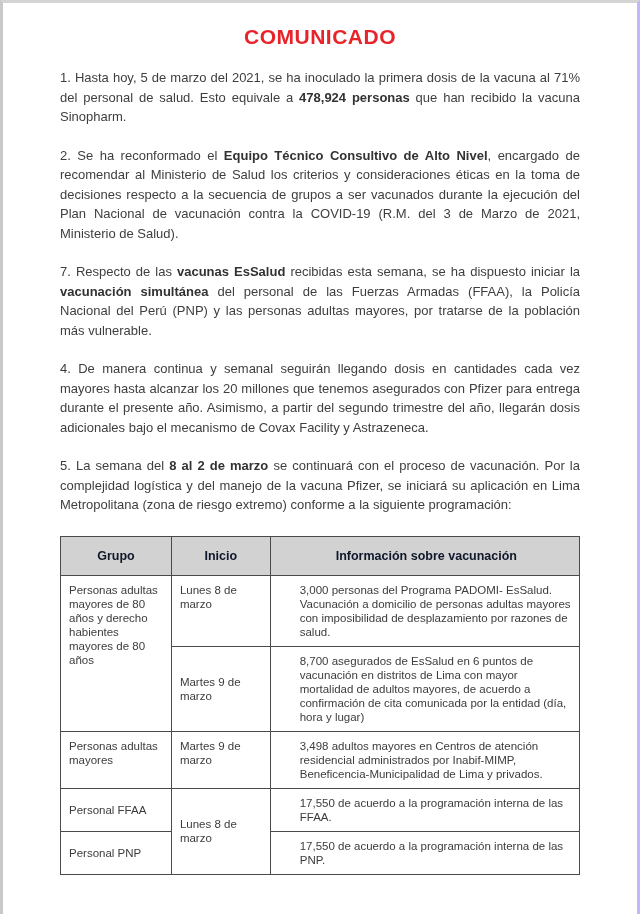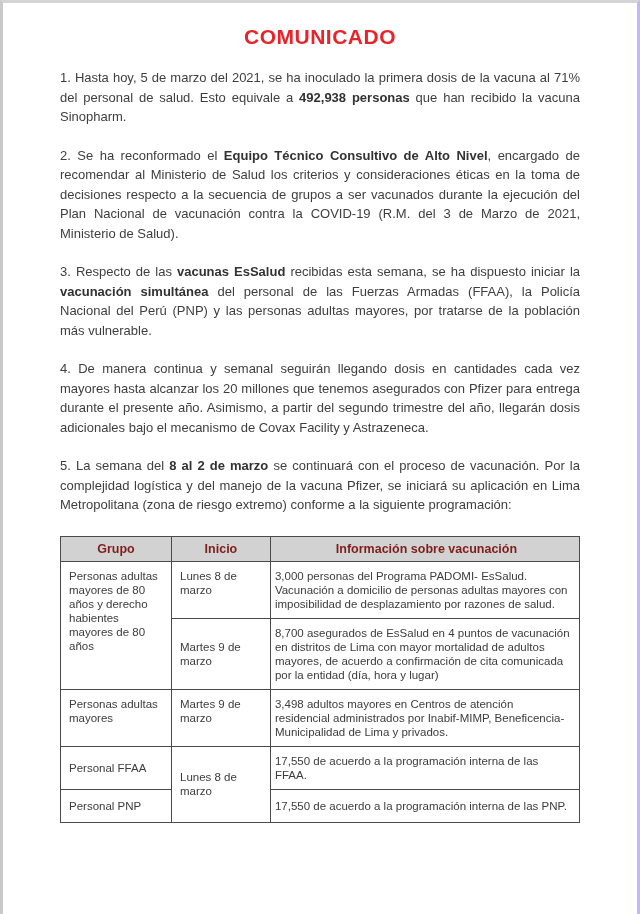--- a/index.html
+++ b/index.html
@@ -49,46 +49,46 @@
   }
   table.schedule th, table.schedule td {
     border: 1.6px solid #4a4a4a;
     vertical-align: top;
     padding: 7px 8px;
   }
   table.schedule th {
     background: #d2d2d2;
     font-size: 12.5px;
     font-weight: 700;
-    color: #7f1d1d;
-    height: 25px;
+    color: #0f172a;
+    height: 39px;
     padding: 4px 8px;
     text-align: center;
     vertical-align: middle;
   }
   table.schedule th.h-info { text-align: center; padding-left: 11px; }
-  table.schedule td.info { padding-left: 4px; white-space: pre-line; }
+  table.schedule td.info { padding-left: 29px; white-space: pre-line; }
   table.schedule td.v-mid { vertical-align: middle; }
   tr.r1 { height: 55px; margin-top: 28px; }
   tr.r2 { height: 58px; }
   tr.r3 { height: 49px; }
   tr.r4 { height: 30px; }
   tr.r5 { height: 33px; }
 </style>
 </head>
 <body>
 
 <div class="page">
 
   <h1 class="doc-title">COMUNICADO</h1>
 
   <div class="content">
-    <p class="para"><span>1. Hasta hoy, 5 de marzo del 2021, se ha inoculado la primera dosis de la vacuna al 71% del personal de salud. Esto equivale a </span><b>492,938 personas</b><span> que han recibido la vacuna Sinopharm.</span></p>
+    <p class="para"><span>1. Hasta hoy, 5 de marzo del 2021, se ha inoculado la primera dosis de la vacuna al 71% del personal de salud. Esto equivale a </span><b>478,924 personas</b><span> que han recibido la vacuna Sinopharm.</span></p>
     <p class="para"><span>2. Se ha reconformado el </span><b>Equipo Técnico Consultivo de Alto Nivel</b><span>, encargado de recomendar al Ministerio de Salud los criterios y consideraciones éticas en la toma de decisiones respecto a la secuencia de grupos a ser vacunados durante la ejecución del Plan Nacional de vacunación contra la COVID-19 (R.M. del 3 de Marzo de 2021, Ministerio de Salud).</span></p>
-    <p class="para"><span>3. Respecto de las </span><b>vacunas EsSalud</b><span> recibidas esta semana, se ha dispuesto iniciar la </span><b>vacunación simultánea</b><span> del personal de las Fuerzas Armadas (FFAA), la Policía Nacional del Perú (PNP) y las personas adultas mayores, por tratarse de la población más vulnerable.</span></p>
+    <p class="para"><span>7. Respecto de las </span><b>vacunas EsSalud</b><span> recibidas esta semana, se ha dispuesto iniciar la </span><b>vacunación simultánea</b><span> del personal de las Fuerzas Armadas (FFAA), la Policía Nacional del Perú (PNP) y las personas adultas mayores, por tratarse de la población más vulnerable.</span></p>
     <p class="para"><span>4. De manera continua y semanal seguirán llegando dosis en cantidades cada vez mayores hasta alcanzar los 20 millones que tenemos asegurados con Pfizer para entrega durante el presente año. Asimismo, a partir del segundo trimestre del año, llegarán dosis adicionales bajo el mecanismo de Covax Facility y Astrazeneca.</span></p>
     <p class="para"><span>5. La semana del </span><b>8 al 2 de marzo</b><span> se continuará con el proceso de vacunación. Por la complejidad logística y del manejo de la vacuna Pfizer, se iniciará su aplicación en Lima Metropolitana (zona de riesgo extremo) conforme a la siguiente programación:</span></p>
 
     <table class="schedule">
       <colgroup>
         <col style="width:112px">
         <col style="width:100px">
         <col style="width:314px">
       </colgroup>
       <thead>
@@ -100,21 +100,21 @@
       </thead>
       <tbody>
         <tr class="r1">
           <td rowspan="2">Personas adultas mayores de 80 años y derecho habientes mayores de 80 años</td>
           <td>Lunes 8 de marzo</td>
           <td class="info">3,000 personas del Programa PADOMI- EsSalud.
 Vacunación a domicilio de personas adultas mayores con imposibilidad de desplazamiento por razones de salud.</td>
         </tr>
         <tr class="r2">
           <td class="v-mid">Martes 9 de marzo</td>
-          <td class="info">8,700 asegurados de EsSalud en 4 puntos de vacunación en distritos de Lima con mayor mortalidad de adultos mayores, de acuerdo a confirmación de cita comunicada por la entidad (día, hora y lugar)</td>
+          <td class="info">8,700 asegurados de EsSalud en 6 puntos de vacunación en distritos de Lima con mayor mortalidad de adultos mayores, de acuerdo a confirmación de cita comunicada por la entidad (día, hora y lugar)</td>
         </tr>
         <tr class="r3">
           <td>Personas adultas mayores</td>
           <td>Martes 9 de marzo</td>
           <td class="info">3,498 adultos mayores en Centros de atención residencial administrados por Inabif-MIMP, Beneficencia-Municipalidad de Lima y privados.</td>
         </tr>
         <tr class="r4">
           <td class="v-mid">Personal FFAA</td>
           <td rowspan="2" class="v-mid">Lunes 8 de marzo</td>
           <td class="info v-mid">17,550 de acuerdo a la programación interna de las FFAA.</td>

